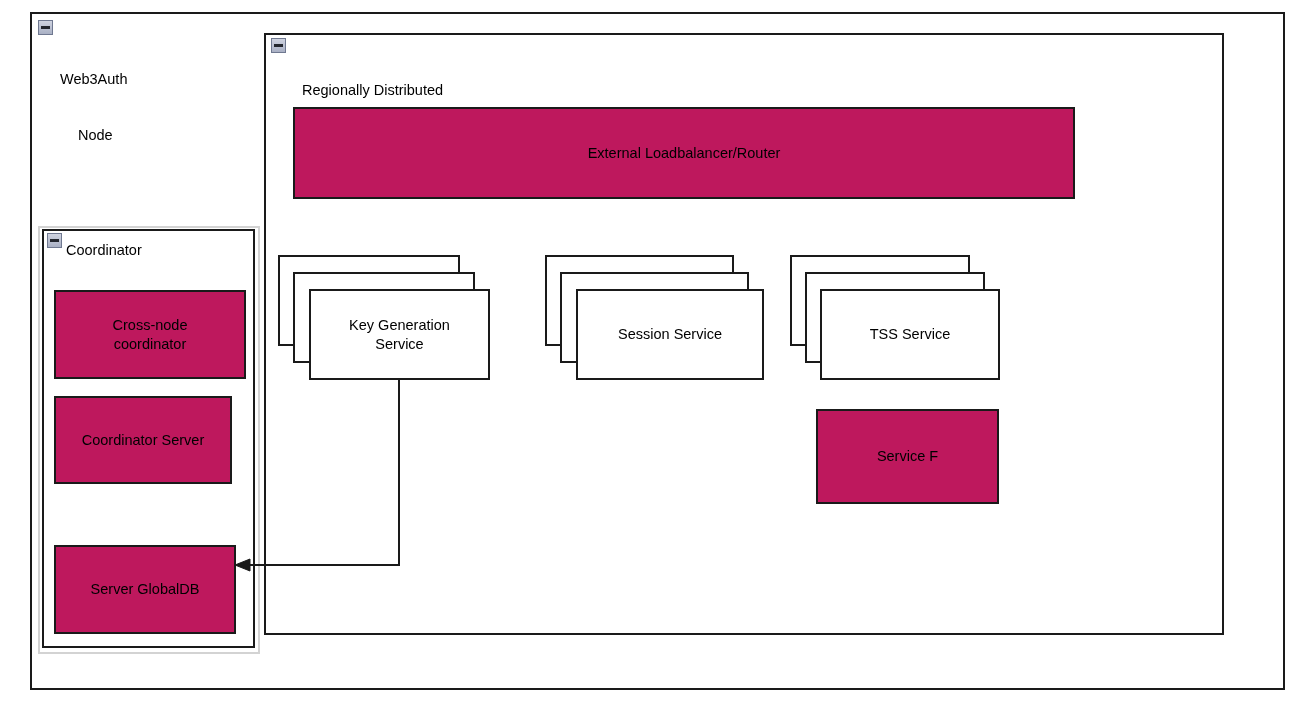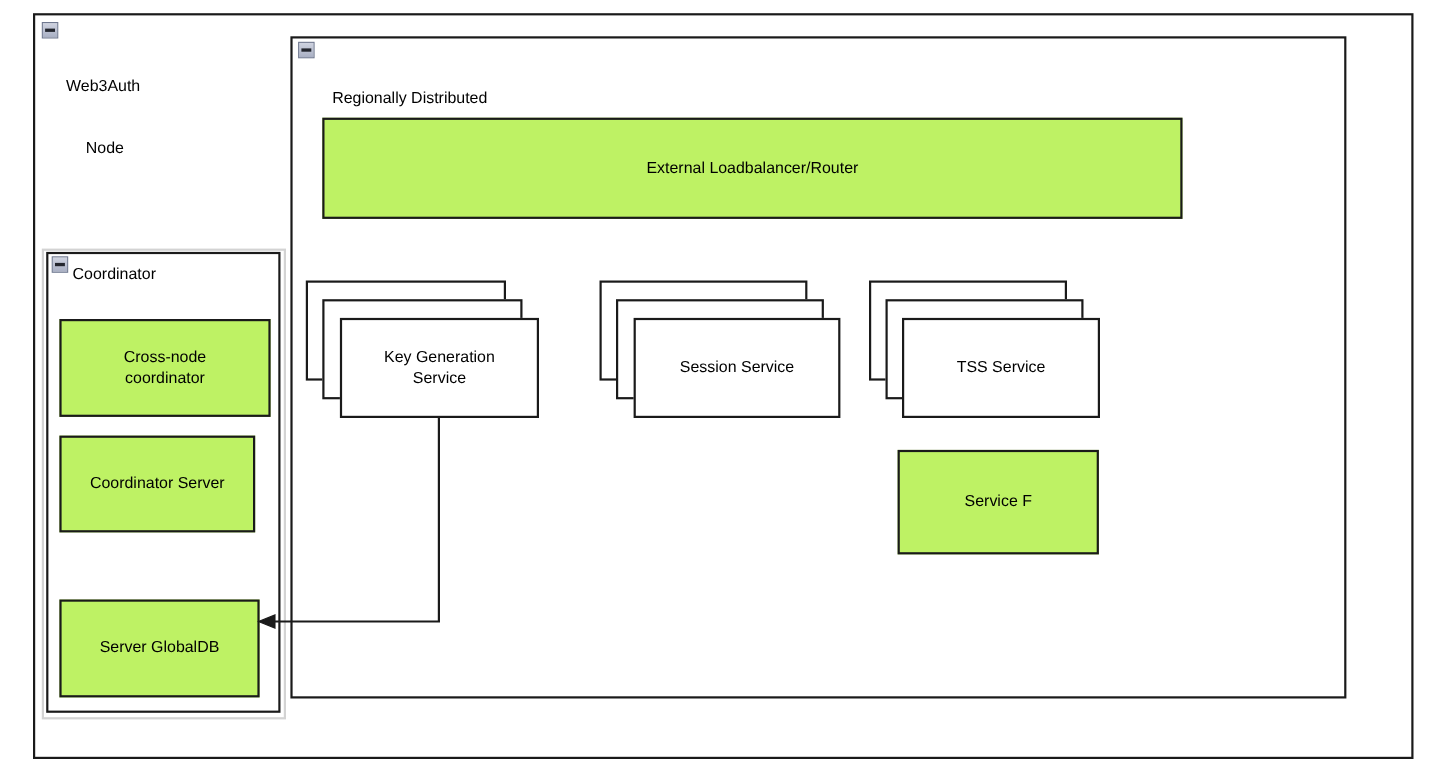--- a/index.html
+++ b/index.html
@@ -41,21 +41,21 @@
   .coordinator-frame {
     position: absolute;
     box-sizing: border-box;
     border: 2px solid #d3d3d3;
     background: #ffffff;
   }
 
   
   .leaf-box {
     border: 2px solid #1a1a1a;
-    background: #bef264;
+    background: #be185d;
     display: flex;
     align-items: center;
     justify-content: center;
     text-align: center;
     line-height: 1.25;
     font-size: 14.5px;
   }
 
   
   .stack-layer {

